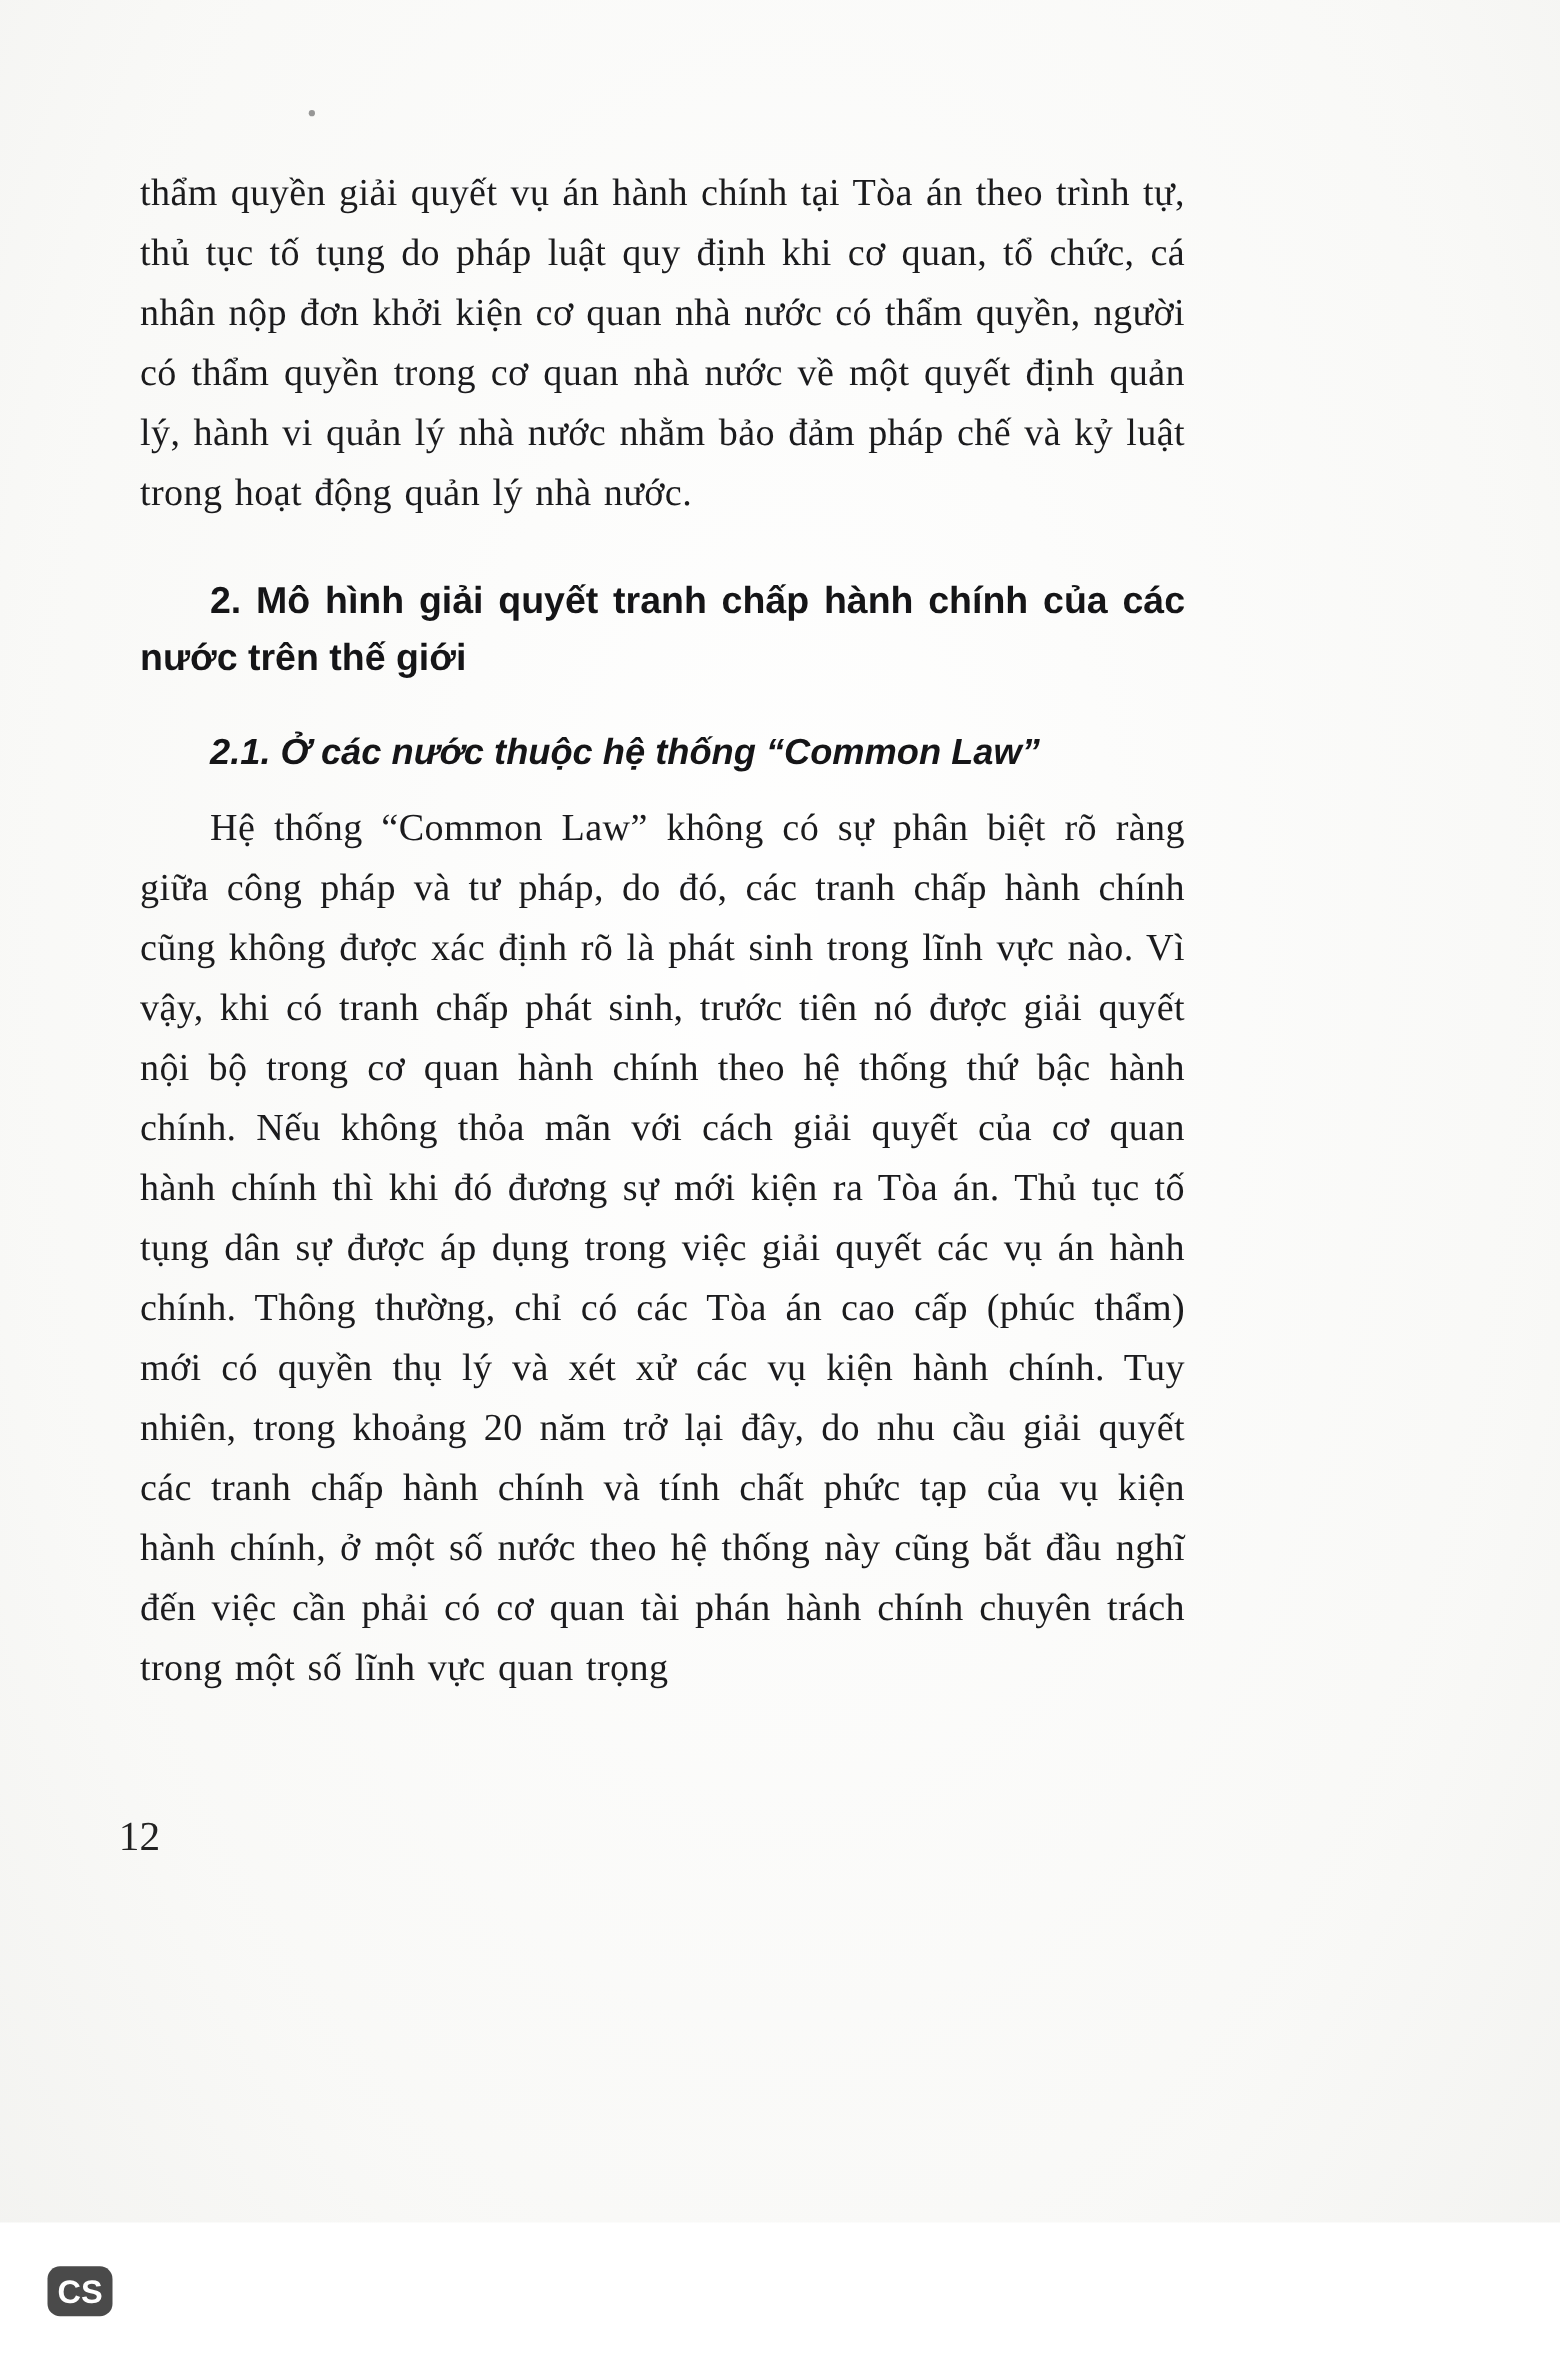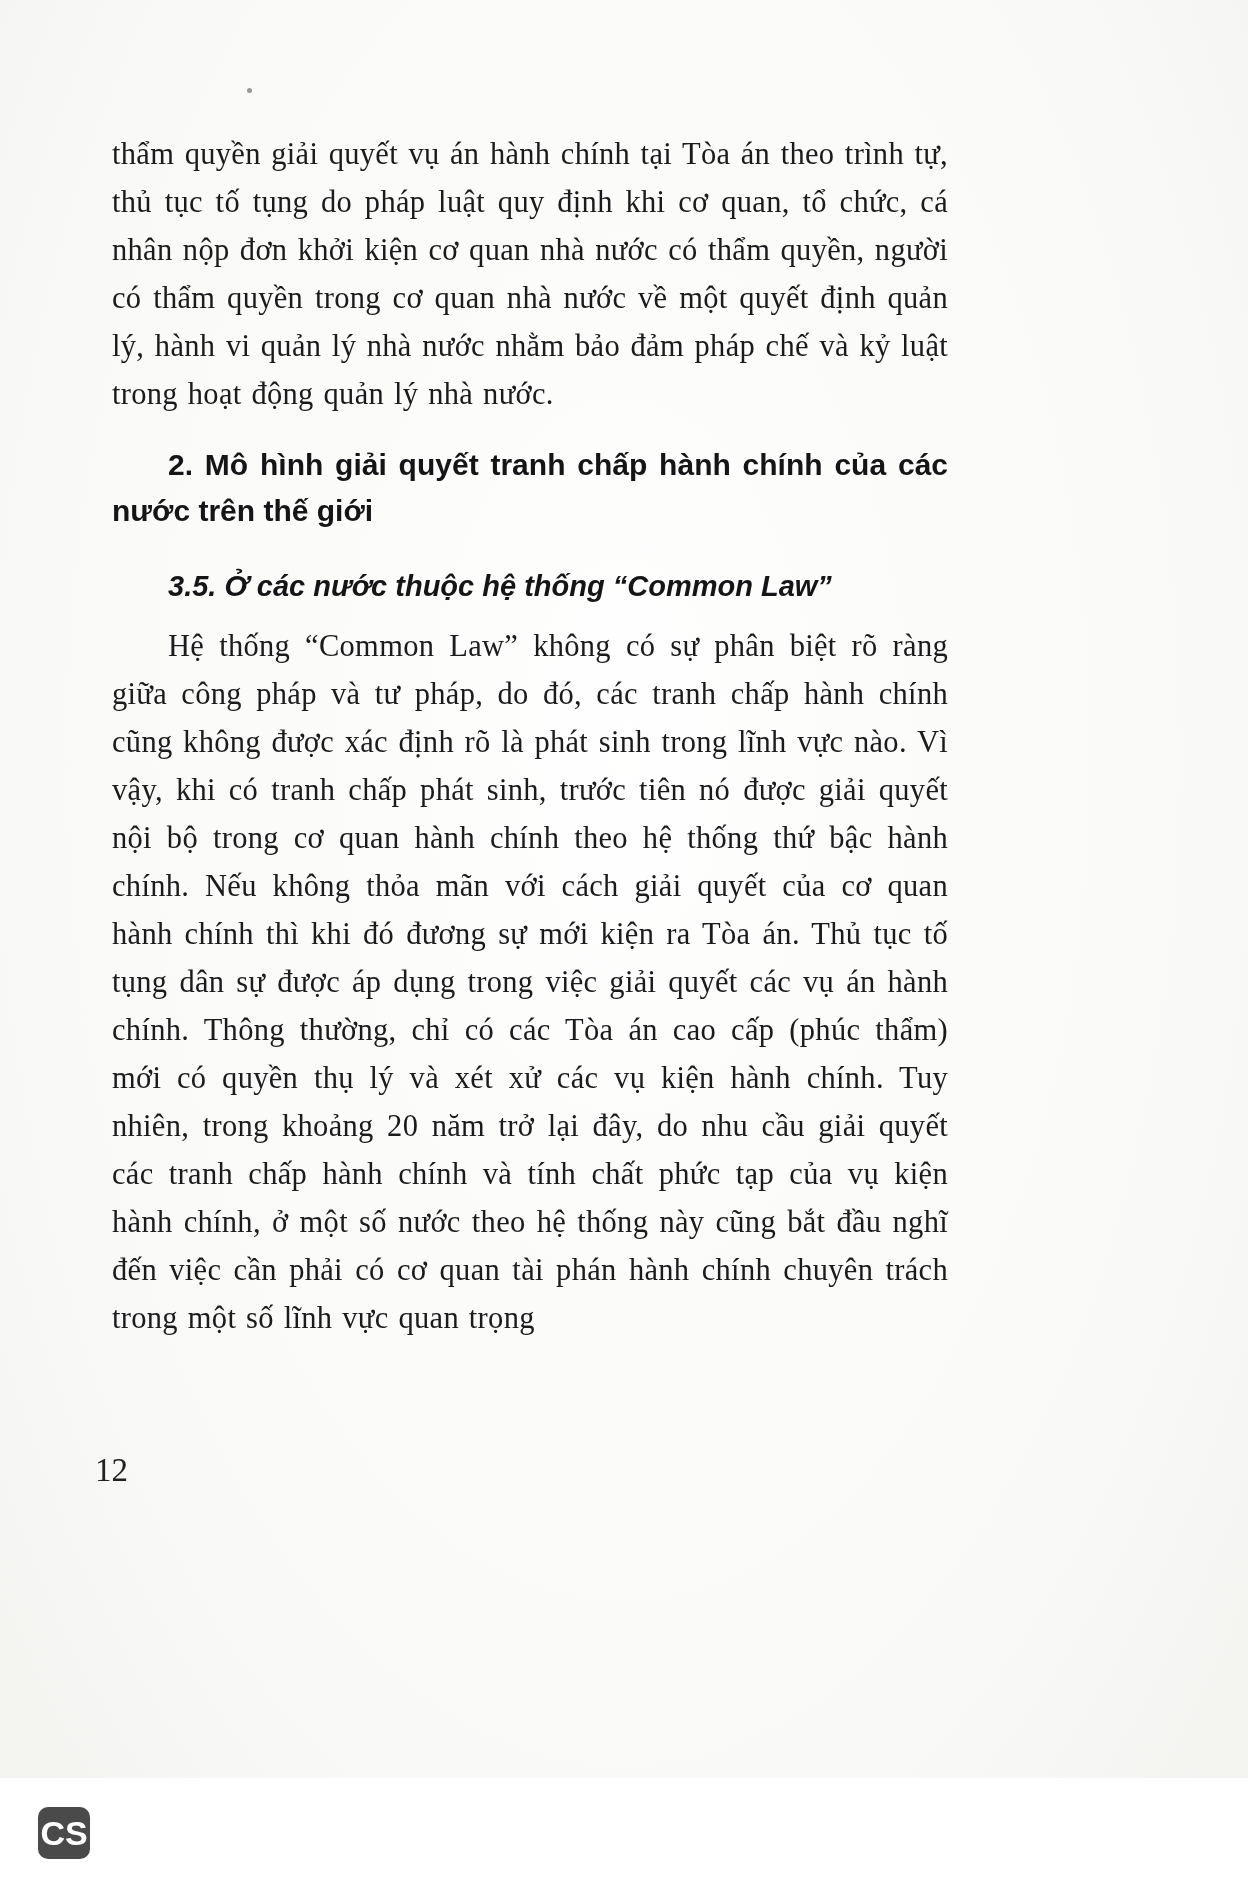--- a/index.html
+++ b/index.html
@@ -33,21 +33,21 @@
     margin: 0;
     font-size: 30.5px;
     line-height: 48px;
     letter-spacing: 0.3px;
     word-spacing: 2px;
   }
   p.indent {
     text-indent: 56px;
   }
   h2.section-heading {
-    margin: 24px 0 0 0;
+    margin: 40px 0 0 0;
     font-family: "Liberation Sans", sans-serif;
     font-weight: 700;
     font-size: 30px;
     line-height: 46px;
     text-indent: 56px;
     text-align: justify;
     color: #151517;
   }
   h3.sub-heading {
     margin: 30px 0 14px 0;
@@ -75,27 +75,27 @@
     width: 100%;
     height: 110px;
     background: #ffffff;
     display: flex;
     align-items: center;
     padding-left: 38px;
     box-sizing: border-box;
   }
   .cs-logo {
     width: 52px;
-    height: 52px;
+    height: 40px;
     background: #4a4a4a;
     border-radius: 10px;
     color: #ffffff;
     font-family: "Liberation Sans", sans-serif;
     font-weight: 700;
-    font-size: 34px;
+    font-size: 26px;
     display: flex;
     align-items: center;
     justify-content: center;
     flex-shrink: 0;
   }
   .cs-text {
     margin-left: 22px;
     font-family: "Liberation Sans", sans-serif;
     font-size: 40px;
     color: #a9a9a9;
@@ -118,21 +118,21 @@
 <div class="scan-page">
 
   <span class="artifact-dot"></span>
 
   <div class="content">
 
     <p class="body-text">thẩm quyền giải quyết vụ án hành chính tại Tòa án theo trình tự, thủ tục tố tụng do pháp luật quy định khi cơ quan, tổ chức, cá nhân nộp đơn khởi kiện cơ quan nhà nước có thẩm quyền, người có thẩm quyền trong cơ quan nhà nước về một quyết định quản lý, hành vi quản lý nhà nước nhằm bảo đảm pháp chế và kỷ luật trong hoạt động quản lý nhà nước.</p>
 
     <h2 class="section-heading">2. Mô hình giải quyết tranh chấp hành chính của các nước trên thế giới</h2>
 
-    <h3 class="sub-heading">3.5. Ở các nước thuộc hệ thống “Common Law”</h3>
+    <h3 class="sub-heading">2.1. Ở các nước thuộc hệ thống “Common Law”</h3>
 
     <p class="body-text indent">Hệ thống “Common Law” không có sự phân biệt rõ ràng giữa công pháp và tư pháp, do đó, các tranh chấp hành chính cũng không được xác định rõ là phát sinh trong lĩnh vực nào. Vì vậy, khi có tranh chấp phát sinh, trước tiên nó được giải quyết nội bộ trong cơ quan hành chính theo hệ thống thứ bậc hành chính. Nếu không thỏa mãn với cách giải quyết của cơ quan hành chính thì khi đó đương sự mới kiện ra Tòa án. Thủ tục tố tụng dân sự được áp dụng trong việc giải quyết các vụ án hành chính. Thông thường, chỉ có các Tòa án cao cấp (phúc thẩm) mới có quyền thụ lý và xét xử các vụ kiện hành chính. Tuy nhiên, trong khoảng 20 năm trở lại đây, do nhu cầu giải quyết các tranh chấp hành chính và tính chất phức tạp của vụ kiện hành chính, ở một số nước theo hệ thống này cũng bắt đầu nghĩ đến việc cần phải có cơ quan tài phán hành chính chuyên trách trong một số lĩnh vực quan trọng</p>
 
   </div>
 
   <div class="page-number">12</div>
 
   <div class="camscanner-bar">
     <div class="cs-logo">CS</div>
   </div>

